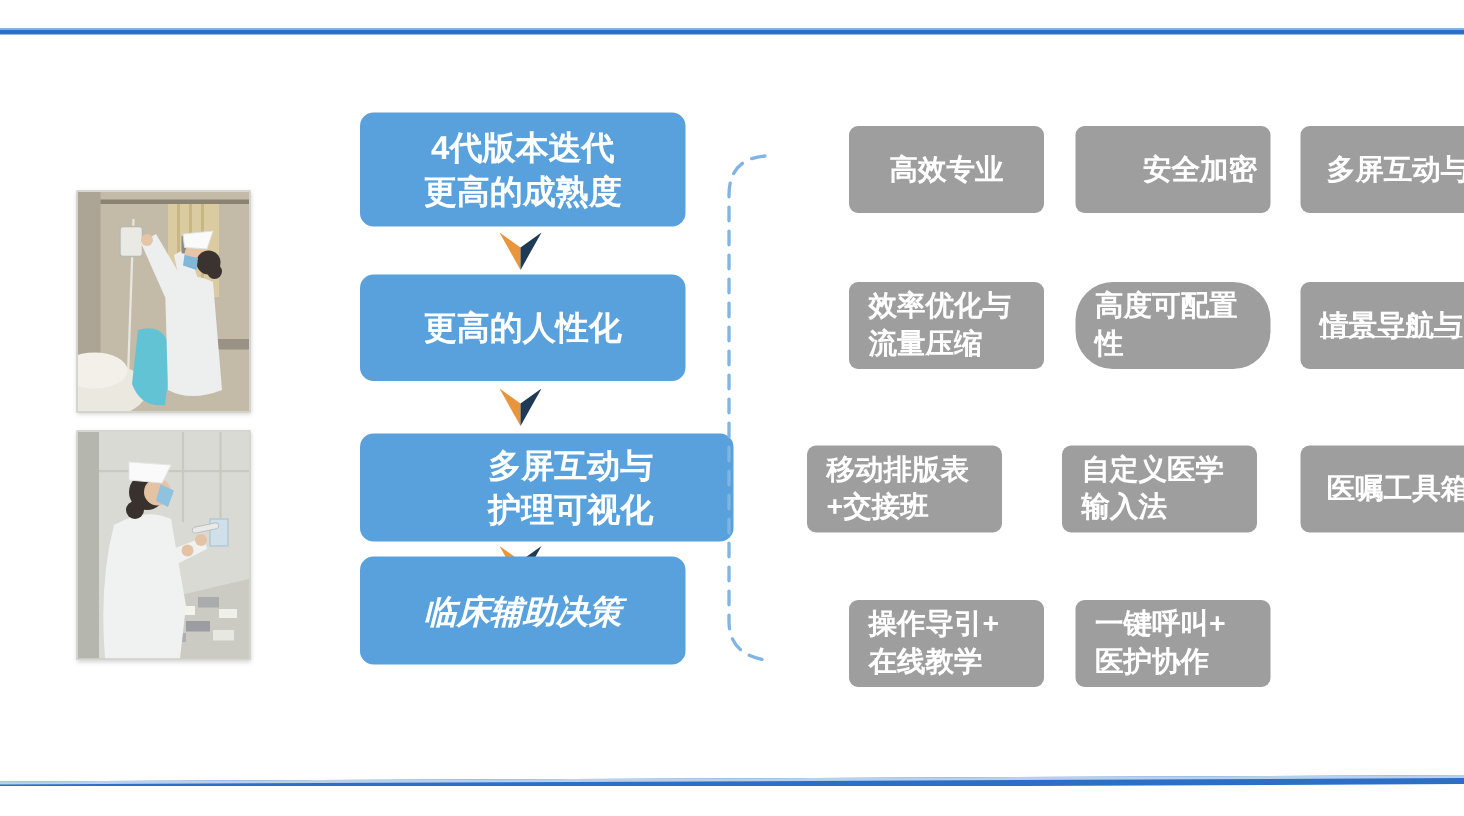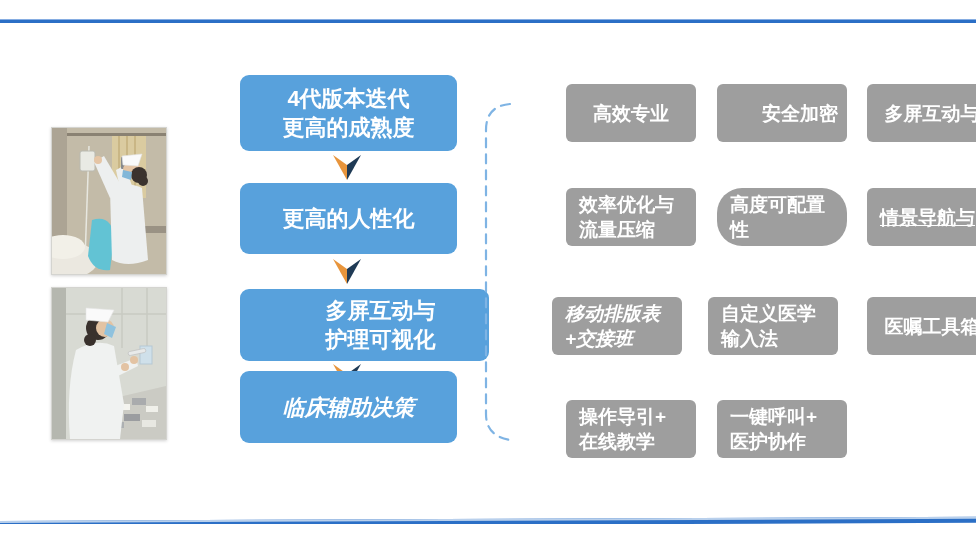--- a/index.html
+++ b/index.html
@@ -178,21 +178,21 @@
     <div>流量压缩</div>
   </div>
   <div class="feature" style="left:673px; top:188px;border-radius:25px;">
     <div>高度可配置</div>
     <div>性</div>
   </div>
   <div class="feature" style="left:823px; top:188px;text-decoration:underline;">
     <div>情景导航与</div>
   </div>
 
-  <div class="feature" style="left:508px; top:297px;font-style:italic;">
+  <div class="feature" style="left:494px; top:297px;">
     <div>移动排版表</div>
     <div>+交接班</div>
   </div>
   <div class="feature" style="left:664px; top:297px;">
     <div>自定义医学</div>
     <div>输入法</div>
   </div>
   <div class="feature center" style="left:823px; top:297px;">
     <div>医嘱工具箱</div>
   </div>

